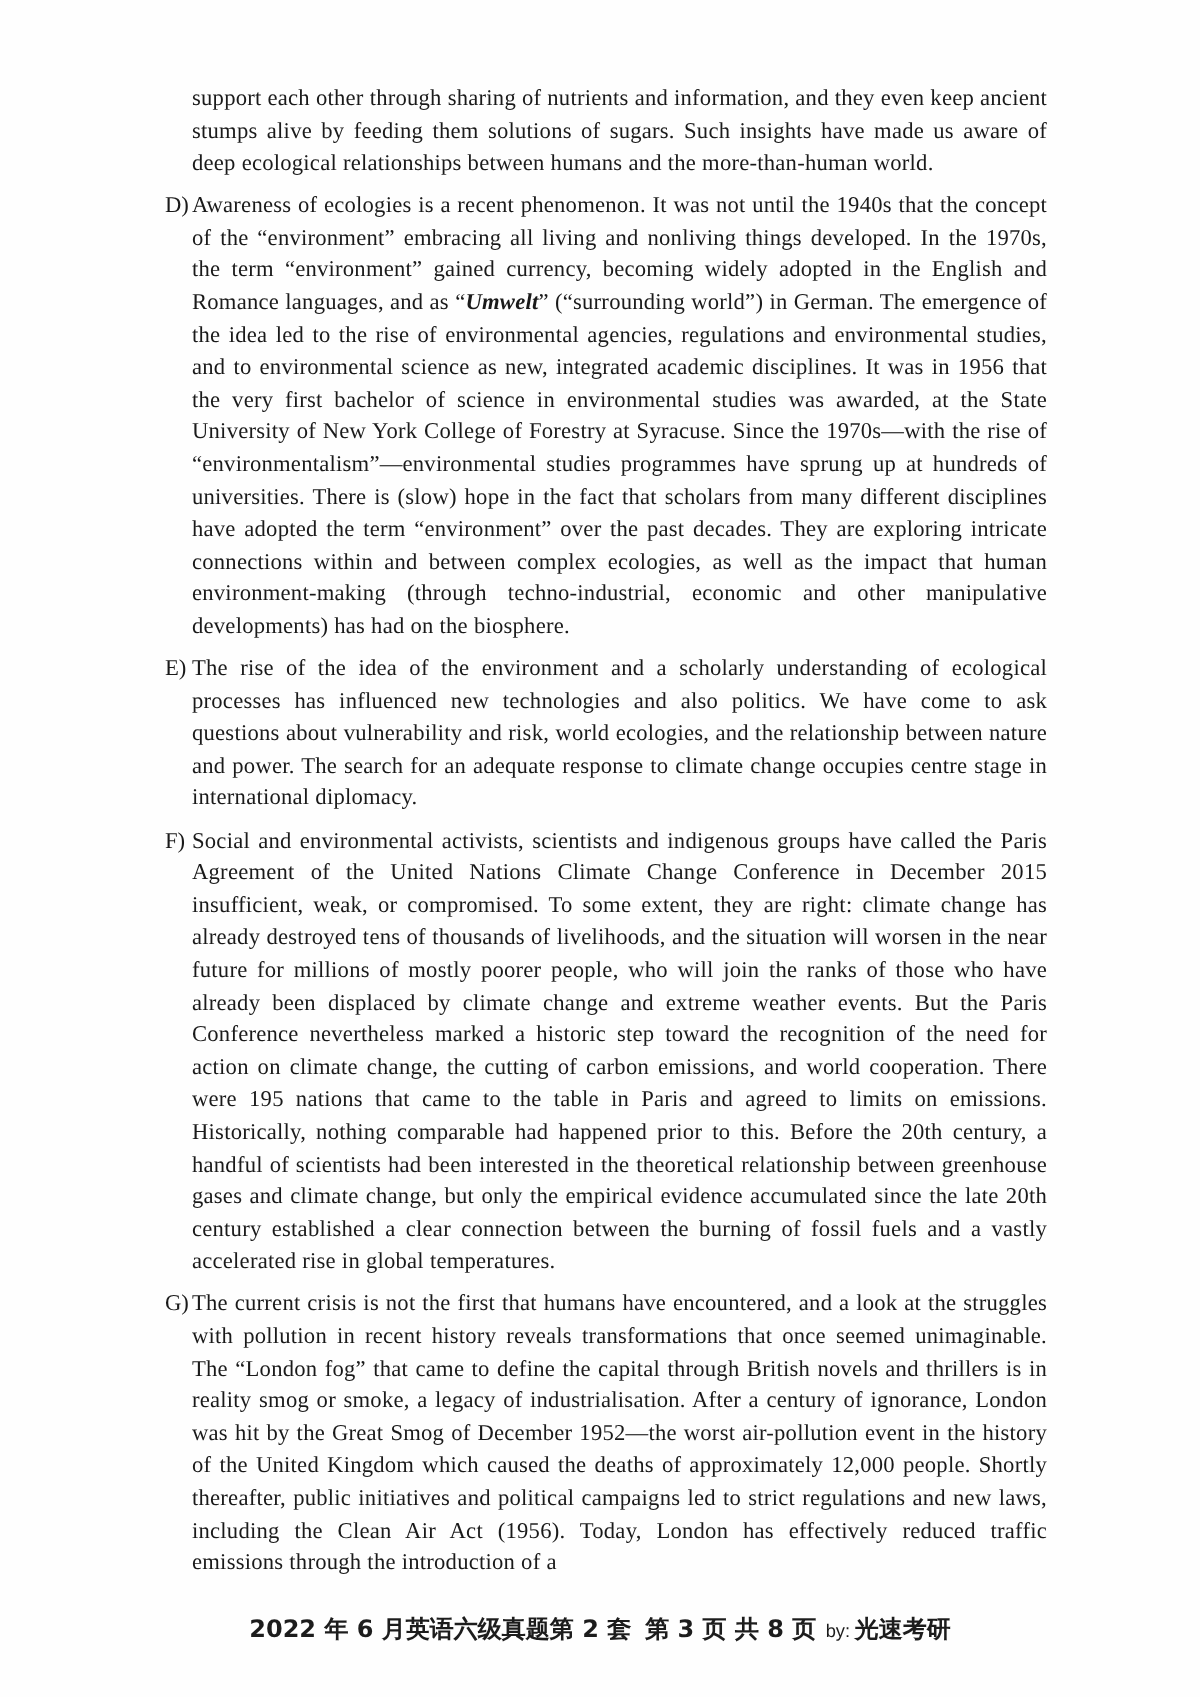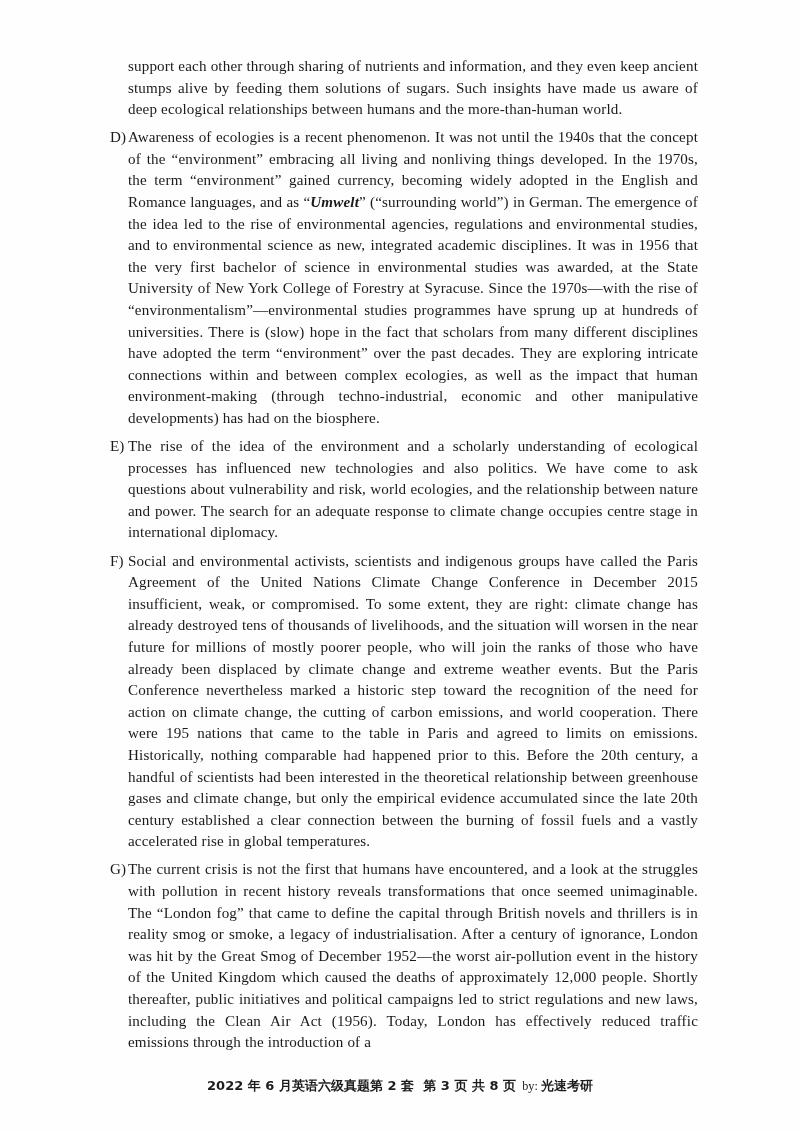--- a/index.html
+++ b/index.html
@@ -92,25 +92,25 @@
     line-height: 16px;
     color: #1c1c1c;
     font-family: "Liberation Serif", "DejaVu Serif", serif;
   }
   .footer .ft-seg {
     display: inline;
     white-space: pre;
   }
   .footer .ft-cn {
     font-family: "DejaVu Sans", "Liberation Sans", sans-serif;
-    font-size: 13px;
+    font-size: 16px;
     font-weight: 700;
   }
   .footer .ft-by {
-    font-family: Liberation Serif, serif;
+    font-family: Liberation Sans, sans-serif;
     font-size: 12.2px;
     text-align: right;
   }
 </style>
 </head>
 <body>
 
 <div class="page">
 
   <div class="content">

